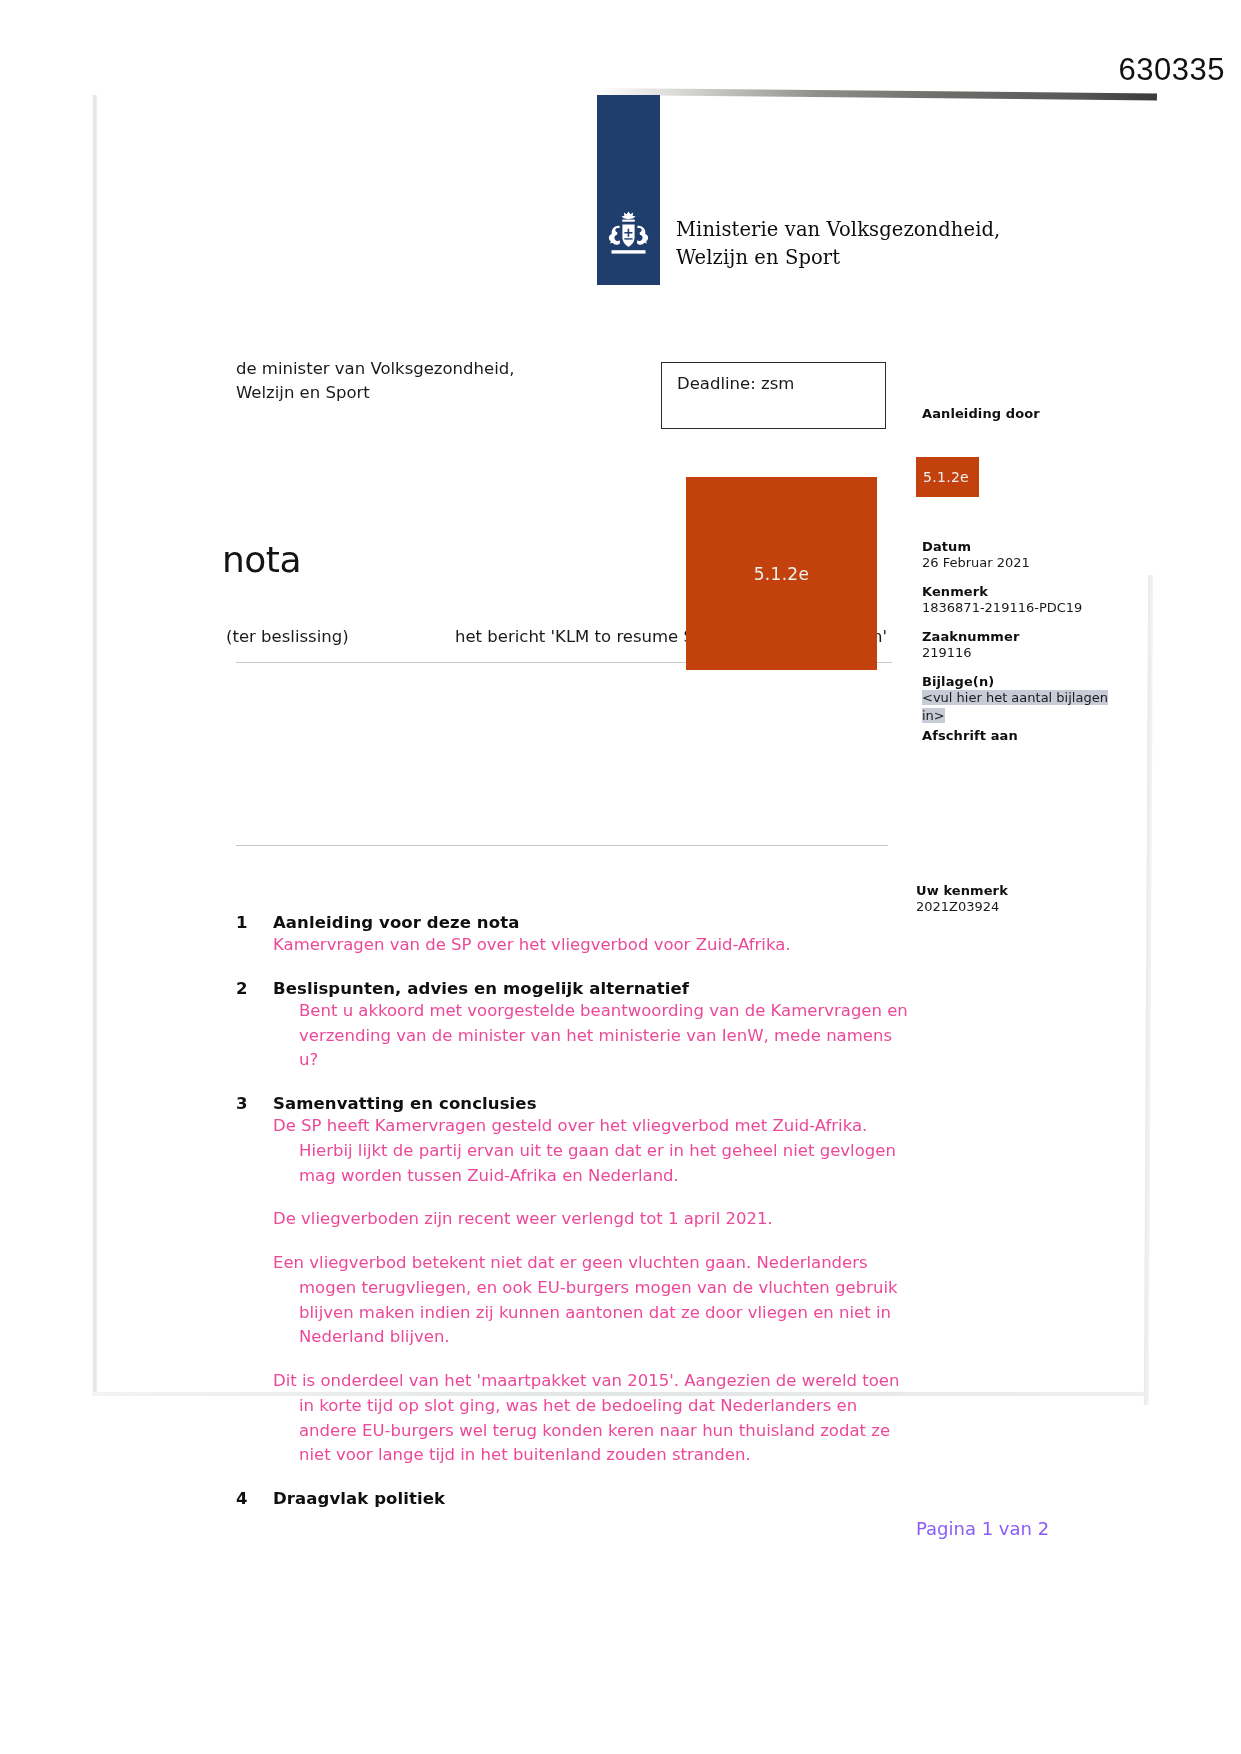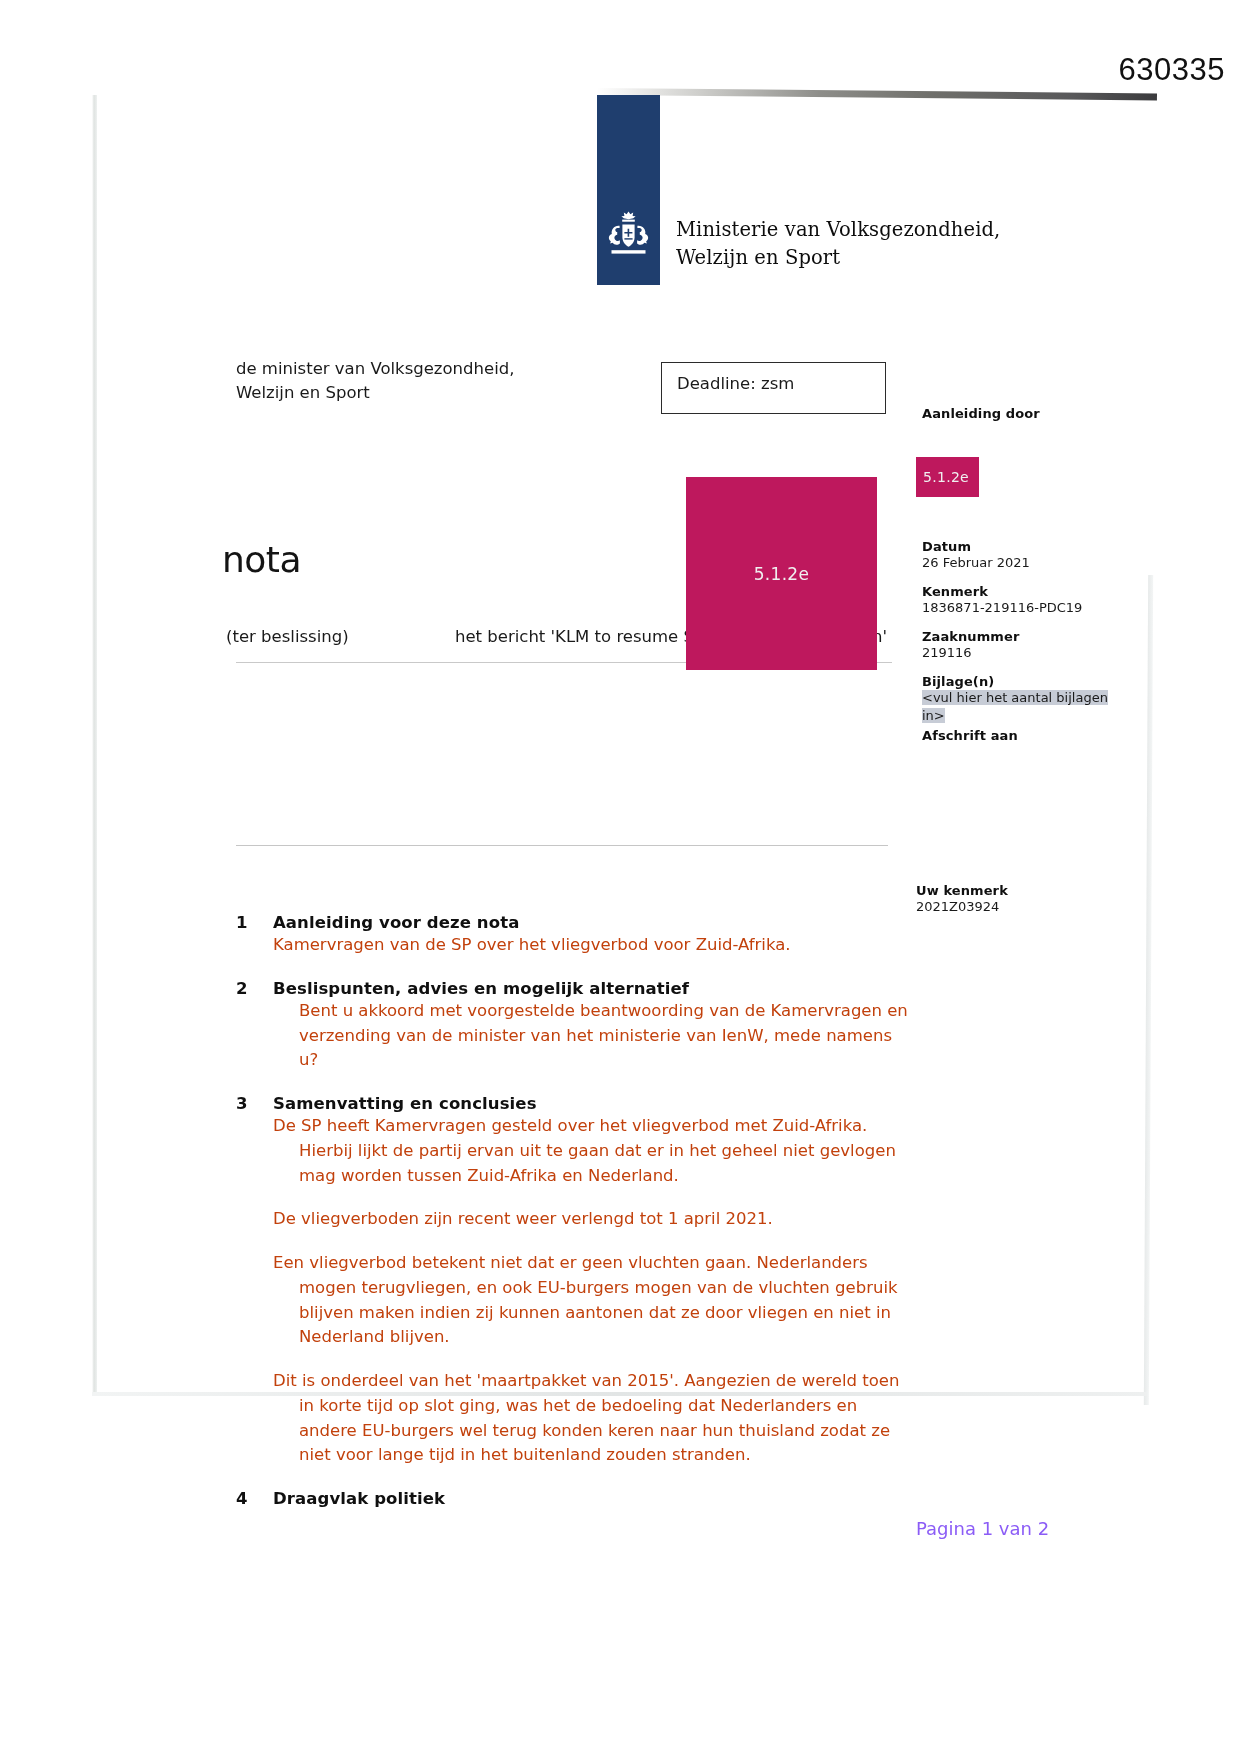--- a/index.html
+++ b/index.html
@@ -108,21 +108,21 @@
     line-height: 1.46;
     color: #1a1a1a;
   }
 
   
   #deadline-box {
     position: absolute;
     left: 661px;
     top: 362px;
     width: 225px;
-    height: 52px;
+    height: 67px;
     border: 1.6px solid #2b2b2b;
     box-sizing: border-box;
   }
   #deadline-text {
     position: absolute;
     left: 15px;
     top: 11px;
     font-size: 16.5px;
     color: #1a1a1a;
   }
@@ -157,21 +157,21 @@
     position: absolute;
     left: 872px;
     top: 627px;
     font-size: 16.5px;
     color: #1a1a1a;
   }
 
   
   .redaction {
     position: absolute;
-    background: #be185d;
+    background: #c2410c;
     color: #f0f0f0;
     display: flex;
     align-items: center;
     justify-content: center;
     font-size: 15px;
     letter-spacing: 0.3px;
   }
   #redaction-subject {
     left: 686px;
     top: 477px;
@@ -251,21 +251,21 @@
     letter-spacing: 0.1px;
   }
   .section-num {
     width: 37px;
     flex: 0 0 37px;
   }
   .section-body {
     margin-left: 37px;
     font-size: 16.5px;
     line-height: 1.5;
-    color: #c2410c;
+    color: #ec4899;
   }
   .para { margin-top: 1px; }
   .para + .para { margin-top: 19px; }
   .para-indent {
     padding-left: 26px;
     text-indent: -26px;
   }
   .hang {
     padding-left: 26px;
     text-indent: -26px;

